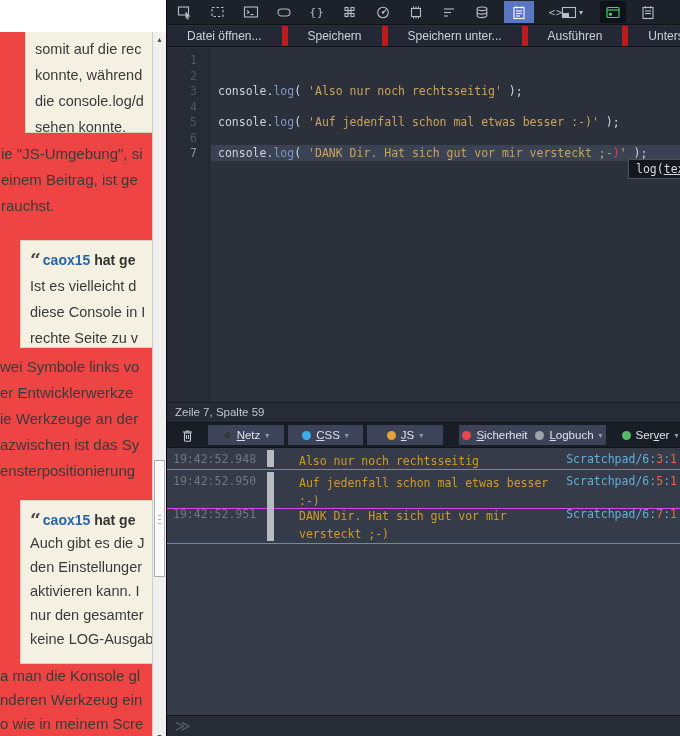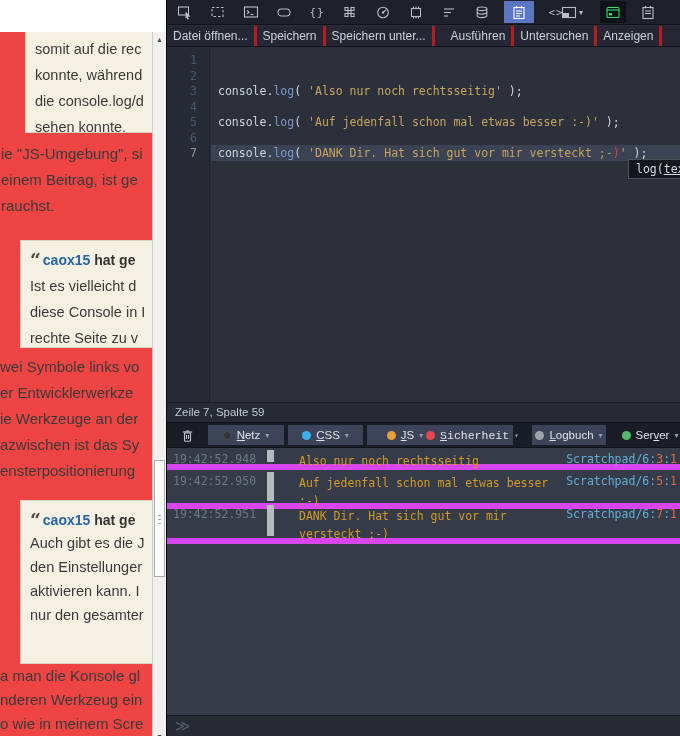--- a/index.html
+++ b/index.html
@@ -24,21 +24,21 @@
   #dt-toolbar{position:absolute;left:0;top:0;width:514px;height:25px;background:#1d212a;border-bottom:1px solid #0f1218;box-sizing:border-box;}
   .tb-group{position:absolute;top:1px;display:flex;gap:11px;align-items:center;}
   .tb-btn{width:22px;height:22px;display:flex;align-items:center;justify-content:center;flex:none;}
   .tb-btn svg{stroke:#b9bdc5;fill:none;stroke-width:1.1;}
   .tb-btn.active{background:#5b76c3;width:30px;}
   .tb-btn.active svg{stroke:#fff;}
   .tb-btn.green-box{background:#0f1218;width:26px;}
   .glyph-icon{font-family:"DejaVu Sans Mono",monospace;font-size:11px;color:#b9bdc5;letter-spacing:1px;}
   .tb-caret{font-size:8px;color:#b9bdc5;margin-left:2px;}
   #dt-menubar{position:absolute;left:0;top:26px;width:514px;height:21px;background:#232834;border-bottom:1px solid #0f1218;box-sizing:border-box;display:flex;}
-  .menu-btn{padding:0 6px;line-height:20px;font-size:12px;color:#ccd1d9;border-right:3px solid #b91c1c;white-space:nowrap;}
+  .menu-btn{padding:0 20px;line-height:20px;font-size:12px;color:#ccd1d9;border-right:6px solid #b91c1c;white-space:nowrap;}
   .menu-spacer{width:10px;}
   
   #editor{position:absolute;left:0;top:48px;width:514px;height:354px;background:#2b303b;font-family:"DejaVu Sans Mono",monospace;font-size:11.5px;}
   #gutter{position:absolute;left:0;top:0;width:43px;height:354px;background:#262b36;border-right:1px solid #20242e;box-sizing:border-box;}
   .lnum{position:absolute;right:12px;color:#4c576b;line-height:15px;}
   .lnum.current{color:#8b95a8;}
   .cur-line-bg{position:absolute;left:44px;right:0;height:16px;background:#3a4253;}
   .codeline{position:absolute;left:51px;white-space:pre;line-height:15px;}
   .tok-def{color:#ced3da;}
   .tok-fn{color:#7b99c7;}
@@ -50,21 +50,21 @@
   
   #filterbar{position:absolute;left:0;top:423px;width:514px;height:25px;background:#191d26;border-bottom:1px solid #10141c;box-sizing:border-box;}
   .trash{position:absolute;left:10px;top:3px;width:20px;height:19px;display:flex;align-items:center;justify-content:center;}
   .trash svg{stroke:#c0c4cb;fill:none;stroke-width:1.1;}
   .filter-btn{position:absolute;top:2px;height:20px;background:#3d4459;display:flex;align-items:center;justify-content:center;gap:5px;font-size:11.5px;color:#dfe2e8;box-sizing:border-box;}
   .filter-dot{width:9px;height:9px;border-radius:50%;flex:none;}
   .filter-caret{font-size:8px;color:#959bab;}
   .u{text-decoration:underline;}
   
   #console-out{position:absolute;left:0;top:448px;width:514px;height:267px;background:#353b48;font-family:"DejaVu Sans Mono",monospace;font-size:11.5px;}
-  .crow{position:absolute;left:0;width:514px;border-bottom:6px solid #d946ef;box-sizing:border-box;}
+  .crow{position:absolute;left:0;width:514px;border-bottom:1px solid #d946ef;box-sizing:border-box;}
   .ctime{position:absolute;left:6px;top:4px;color:#6f7885;}
   .cbar{position:absolute;left:100px;top:2px;bottom:2px;width:7px;background:#b7bbc0;}
   .cmsg{position:absolute;left:132px;top:4px;width:258px;color:#d29b26;line-height:18px;}
   .csrc{position:absolute;right:4px;top:4px;white-space:nowrap;}
   .loc-file,.loc-colon{color:#61b0d8;}
   .loc-num{color:#dd6a4a;}
   #console-in{position:absolute;left:0;top:715px;width:514px;height:21px;background:#262b35;border-top:1px solid #14171e;box-sizing:border-box;}
   .prompt{position:absolute;left:8px;top:0;color:#565d68;font-size:15px;line-height:20px;font-family:"DejaVu Sans",sans-serif;}
 </style>
 </head>
@@ -112,20 +112,21 @@
     <div class="bq" style="left:20px;top:468px;width:133px;height:164px;">
       <div class="bq-head" style="top:8px;">
         <span class="bq-quote">“</span>
         <a class="bq-author">caox15</a><span> hat ge</span>
       </div>
       <div class="bq-lines" style="top:30px;line-height:24px;">
         <div>Auch gibt es die J</div>
         <div>den Einstellunger</div>
         <div>aktivieren kann. I</div>
         <div>nur den gesamter</div>
+        <div>keine LOG-Ausgab</div>
       </div>
     </div>
 
     <div class="para" style="left:0;top:632px;line-height:24px;">
       <div>a man die Konsole gl</div>
       <div>nderen Werkzeug ein</div>
       <div>o wie in meinem Scre</div>
       <div>ehst in meinem Scre</div>
     </div>
 
@@ -309,21 +310,21 @@
       <div class="filter-btn" style="left:121px;width:75px;">
         <span class="filter-dot" style="background: rgb(59, 176, 232);"></span>
         <span><span></span><span class="u">C</span><span>SS</span></span>
         <span class="filter-caret">▾</span>
       </div>
       <div class="filter-btn" style="left:200px;width:76px;">
         <span class="filter-dot" style="background: rgb(227, 162, 58);"></span>
         <span><span></span><span class="u">J</span><span>S</span></span>
         <span class="filter-caret">▾</span>
       </div>
-      <div class="filter-btn" style="left:265px;width:81px;font-family:Liberation Mono, monospace;">
+      <div class="filter-btn" style="left:292px;width:81px;">
         <span class="filter-dot" style="background: rgb(232, 69, 78);"></span>
         <span><span></span><span class="u">S</span><span>icherheit</span></span>
         <span class="filter-caret">▾</span>
       </div>
       <div class="filter-btn" style="left:365px;width:74px;">
         <span class="filter-dot" style="background: rgb(159, 164, 171);"></span>
         <span><span></span><span class="u">L</span><span>ogbuch</span></span>
         <span class="filter-caret">▾</span>
       </div>
       <div class="filter-btn" style="left:443px;width:80px;background:transparent;">

